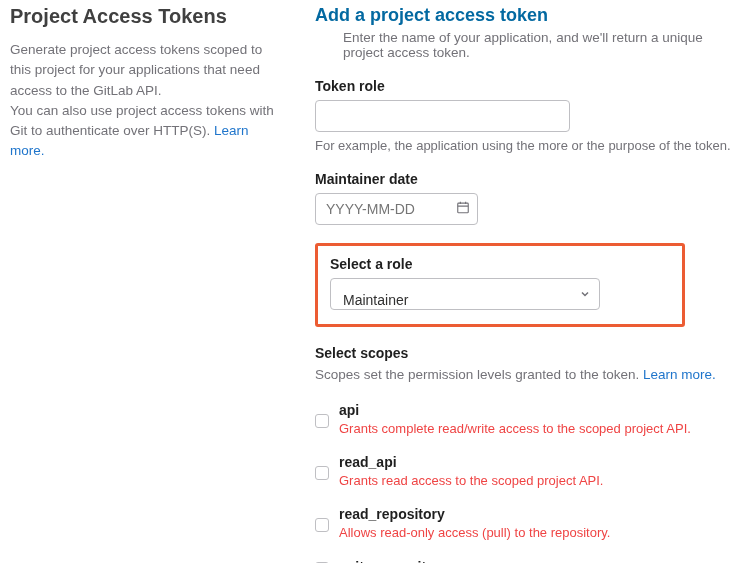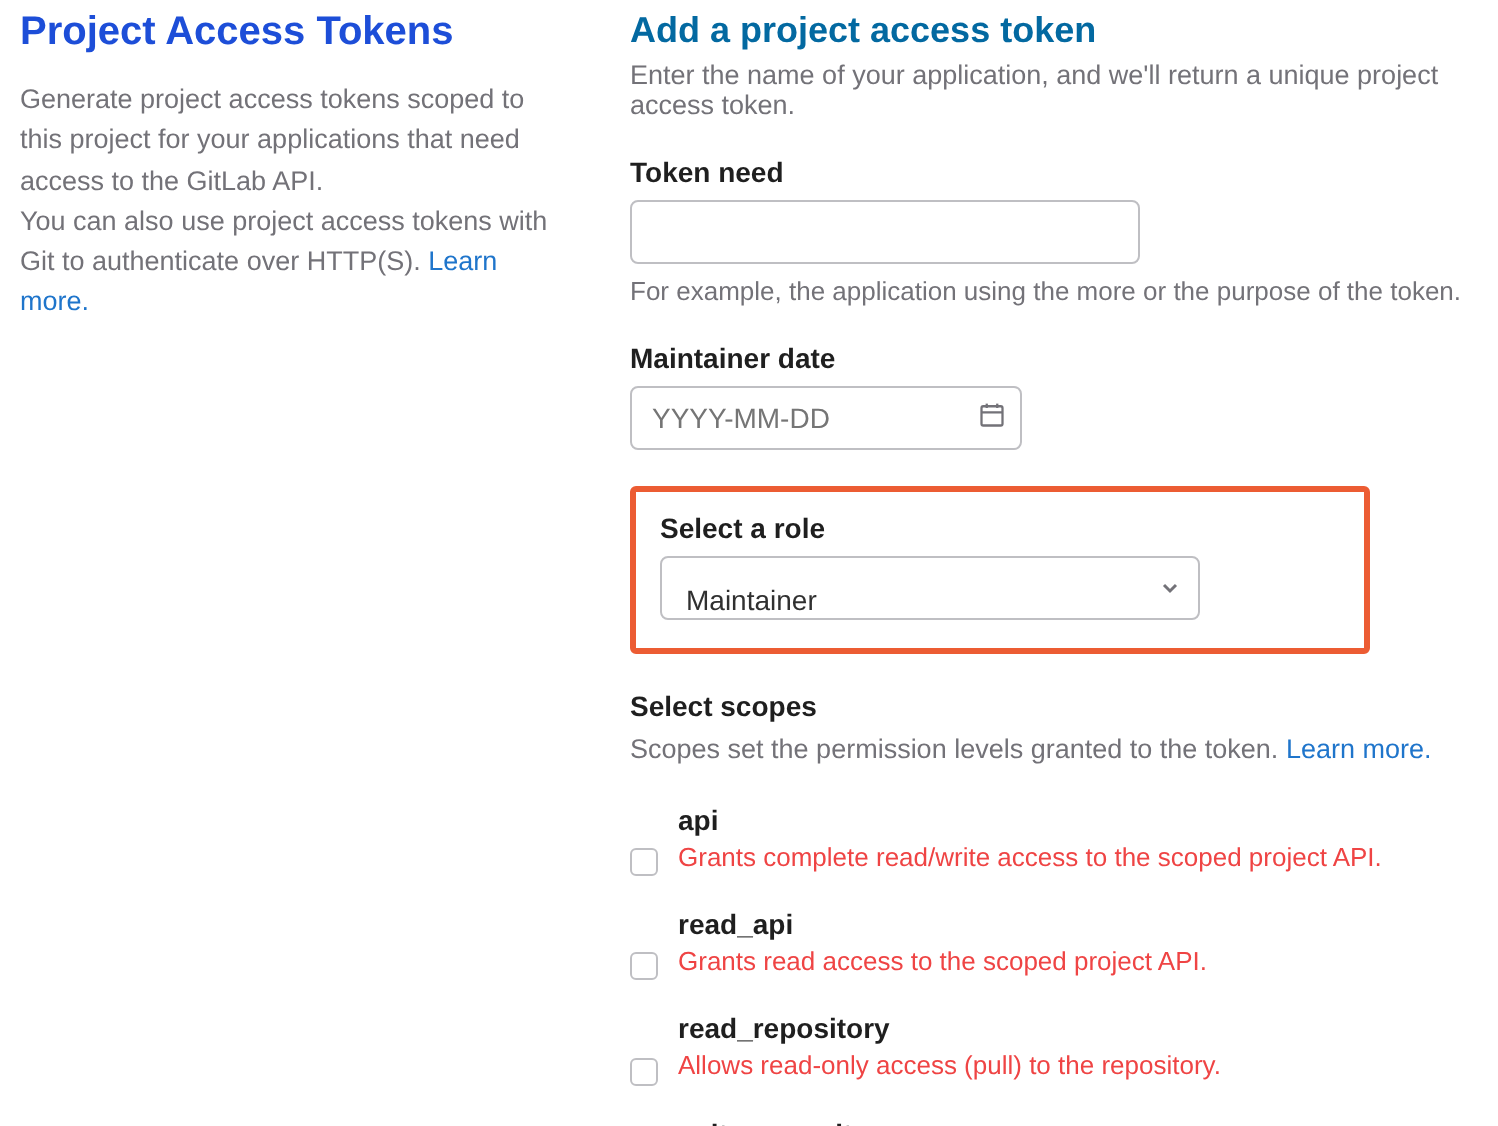--- a/index.html
+++ b/index.html
@@ -9,21 +9,21 @@
       color: #303030;
       padding: 5px 10px;
       background: #fff;
     }
     .container { display: flex; gap: 40px; }
     .sidebar { width: 265px; flex-shrink: 0; }
     .sidebar h2 {
       font-size: 20px;
       font-weight: 600;
       margin-bottom: 12px;
-      color: #1d4ed8;
+      color: #404040;
     }
     .sidebar p {
       font-size: 13.5px;
       line-height: 1.5;
       color: #737278;
     }
     .sidebar .learn-more {
       color: #1f75cb;
       text-decoration: none;
       cursor: pointer;
@@ -32,20 +32,21 @@
     .main h3 {
       font-size: 18px;
       font-weight: 600;
       margin-bottom: 4px;
       color: #0369a1;
     }
     .main .subtitle {
       font-size: 13.5px;
       color: #737278;
       margin-bottom: 18px;
+      margin-left: 28px;
     }
     .field-group { margin-bottom: 18px; }
     .field-label {
       font-size: 14px;
       font-weight: 600;
       color: #1f1f1f;
       margin-bottom: 6px;
       display: block;
     }
     .text-input {
@@ -55,21 +56,21 @@
       border-radius: 4px;
       padding: 0 10px;
       font-size: 14px;
       font-family: inherit;
     }
     .helper-text {
       font-size: 13px;
       color: #737278;
       margin-top: 6px;
     }
-    .date-wrapper { position: relative; width: 196px; }
+    .date-wrapper { position: relative; width: 163px; }
     .date-input {
       width: 100%;
       height: 32px;
       border: 1px solid #bfbfc3;
       border-radius: 4px;
       padding: 0 34px 0 10px;
       font-size: 14px;
       color: #737278;
       font-family: inherit;
     }
@@ -112,21 +113,21 @@
       color: #737278;
       margin-bottom: 20px;
     }
     .scope-link {
       color: #1f75cb;
       text-decoration: none;
       cursor: pointer;
     }
     .scope-item {
       display: flex;
-      align-items: flex-end;
+      align-items: center;
       gap: 10px;
       margin-bottom: 16px;
     }
     .scope-checkbox {
       width: 14px;
       height: 14px;
       border: 1px solid #bfbfc3;
       border-radius: 3px;
       flex-shrink: 0;
       margin-top: 2px;
@@ -157,21 +158,21 @@
       <span>Generate project access tokens scoped to this project for your applications that need access to the GitLab API.</span><br>
       <span>You can also use project access tokens with Git to authenticate over HTTP(S). </span><a class="learn-more">Learn more.</a>
     </p>
   </aside>
 
   <main class="main">
     <h3>Add a project access token</h3>
     <p class="subtitle">Enter the name of your application, and we'll return a unique project access token.</p>
 
     <div class="field-group">
-      <label class="field-label">Token need</label>
+      <label class="field-label">Token role</label>
       <input type="text" class="text-input" style="">
       <div class="helper-text">For example, the application using the more or the purpose of the token.</div>
     </div>
 
     <div class="field-group">
       <label class="field-label">Maintainer date</label>
       <div class="date-wrapper">
         <input type="text" class="date-input" placeholder="YYYY-MM-DD" style="">
         <span class="date-icon">
           <svg width="14" height="14" viewBox="0 0 16 16" fill="none" stroke="#737278" stroke-width="1.3">

